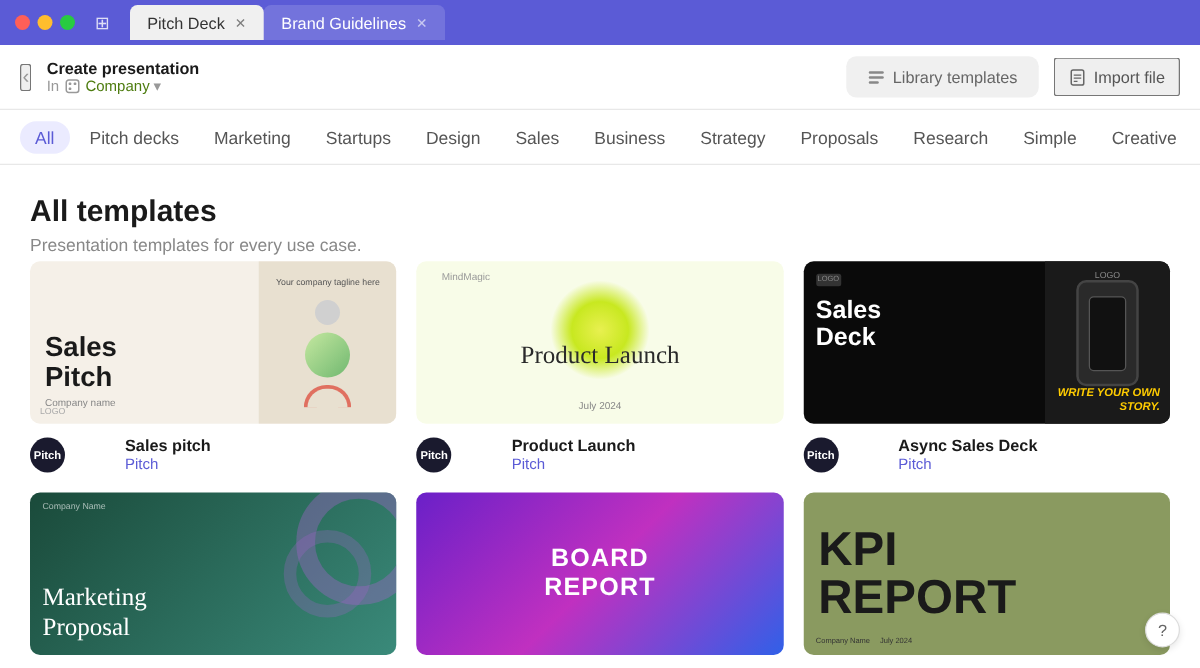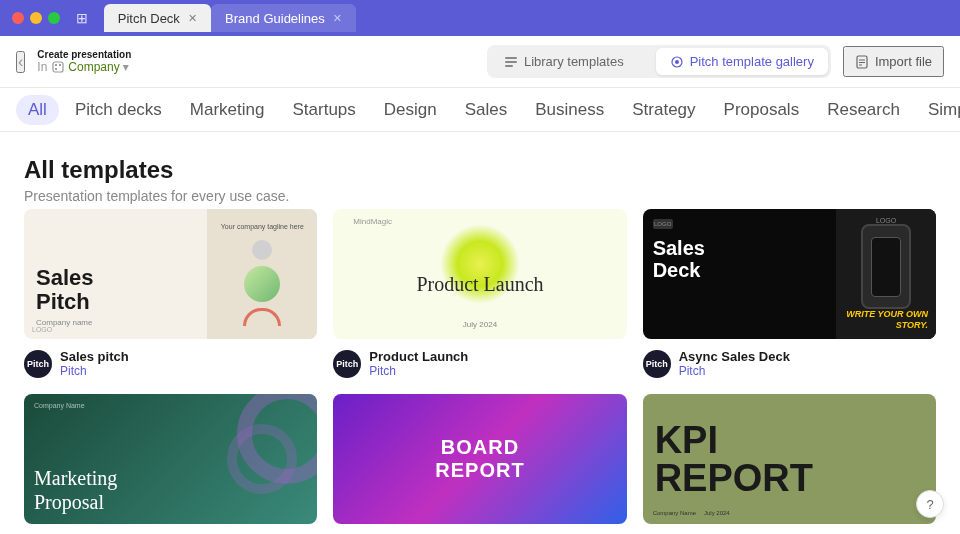--- a/index.html
+++ b/index.html
@@ -40,21 +40,21 @@
     .toolbar {
       height: 52px;
       background: white;
       border-bottom: 1px solid #e8e8e8;
       display: flex;
       align-items: center;
       padding: 0 16px;
       gap: 12px;
     }
     .back-btn { color: #999; cursor: pointer; font-size: 16px; }
-    .create-title { font-size: 10px; font-weight: 600; color: #1a1a1a; }
+    .create-title { font-size: 13px; font-weight: 600; color: #1a1a1a; }
     .create-sub { font-size: 12px; color: #999; display: flex; align-items: center; gap: 4px; }
     .create-info { display: flex; flex-direction: column; }
     .spacer { flex: 1; }
     .template-switcher {
       display: flex;
       background: #f0f0f0;
       border-radius: 8px;
       padding: 3px;
       gap: 18px;
     }
@@ -88,21 +88,21 @@
       padding: 0 16px;
       display: flex;
       align-items: center;
       gap: 4px;
       height: 44px;
       overflow: hidden;
     }
     .filter-tab {
       padding: 5px 12px;
       border-radius: 20px;
-      font-size: 17px;
+      font-size: 14px;
       cursor: pointer;
       color: #555;
       white-space: nowrap;
       border: none;
       background: transparent;
     }
     .filter-tab.active { background: #ebebff; color: #5b5bd6; font-weight: 500; }
 
     
     .main {
@@ -136,21 +136,21 @@
       border-radius: 50%;
       background: #1a1a2e;
       display: flex;
       align-items: center;
       justify-content: center;
       color: white;
       font-size: 9px;
       font-weight: 700;
       flex-shrink: 0;
     }
-    .template-info { display: flex; flex-direction: column; }
+    .template-info { display: flex; flex-direction: column; margin-left: 40px; }
     .template-name { font-size: 13px; font-weight: 600; color: #1a1a1a; }
     .template-author { font-size: 12px; color: #5b5bd6; }
 
     
     
     .thumb-sales-pitch {
       background: #f5f0e8;
       display: flex;
       align-items: stretch;
     }
@@ -350,27 +350,20 @@
   <div class="spacer"></div>
   <div class="template-switcher">
     <button class="switcher-btn">
       <svg width="14" height="14" viewBox="0 0 14 14">
           <rect x="1" y="2" width="12" height="2" rx="1" fill="#888"></rect>
           <rect x="1" y="6" width="12" height="2" rx="1" fill="#888"></rect>
           <rect x="1" y="10" width="8" height="2" rx="1" fill="#888"></rect>
         </svg>
       <span>Library templates</span>
     </button>
-    <button class="switcher-btn active">
-      <svg width="14" height="14" viewBox="0 0 14 14">
-          <circle cx="7" cy="7" r="5" fill="none" stroke="#5b5bd6" stroke-width="1.2"></circle>
-          <circle cx="7" cy="7" r="2" fill="#5b5bd6"></circle>
-        </svg>
-      <span>Pitch template gallery</span>
-    </button>
   </div>
   <button class="import-btn">
     <svg width="14" height="14" viewBox="0 0 14 14">
         <rect x="2" y="1" width="10" height="12" rx="1.5" fill="none" stroke="#666" stroke-width="1.2"></rect>
         <line x1="4" y1="5" x2="10" y2="5" stroke="#666" stroke-width="1"></line>
         <line x1="4" y1="7.5" x2="10" y2="7.5" stroke="#666" stroke-width="1"></line>
         <line x1="4" y1="10" x2="7" y2="10" stroke="#666" stroke-width="1"></line>
       </svg>
     <span>Import file</span>
   </button>

